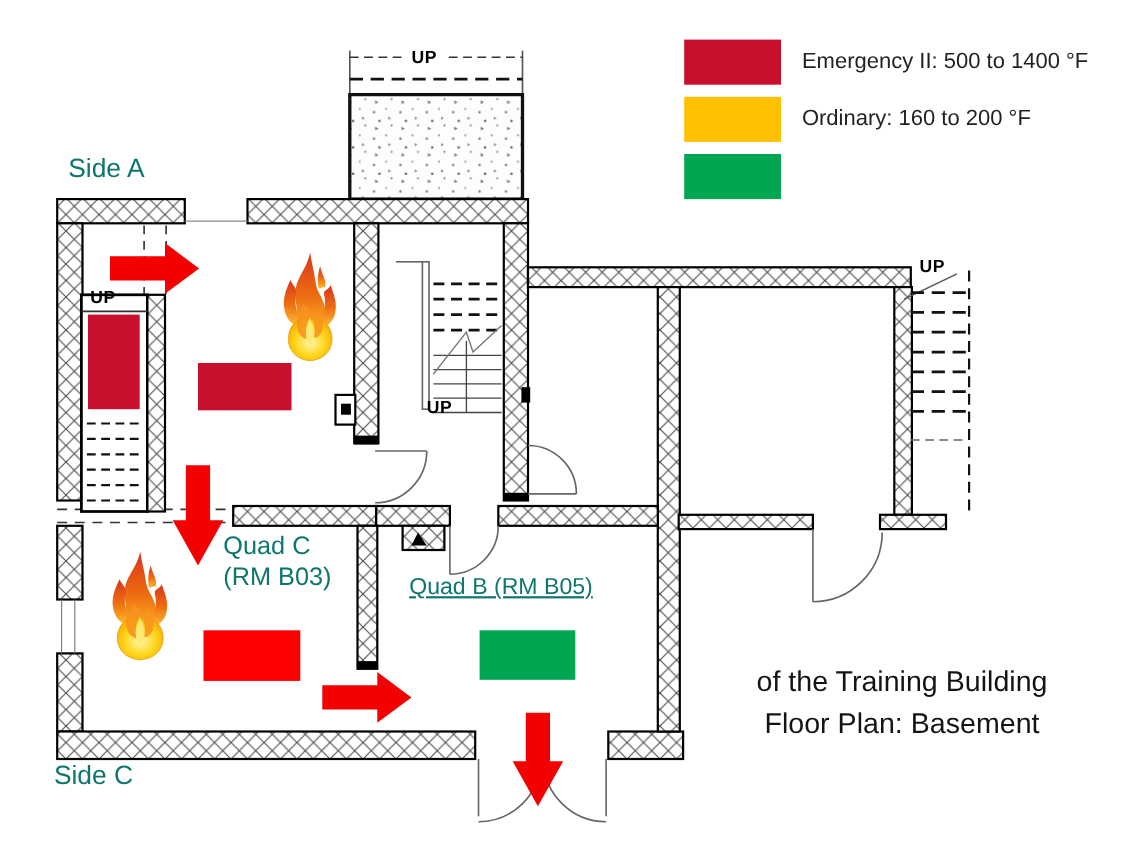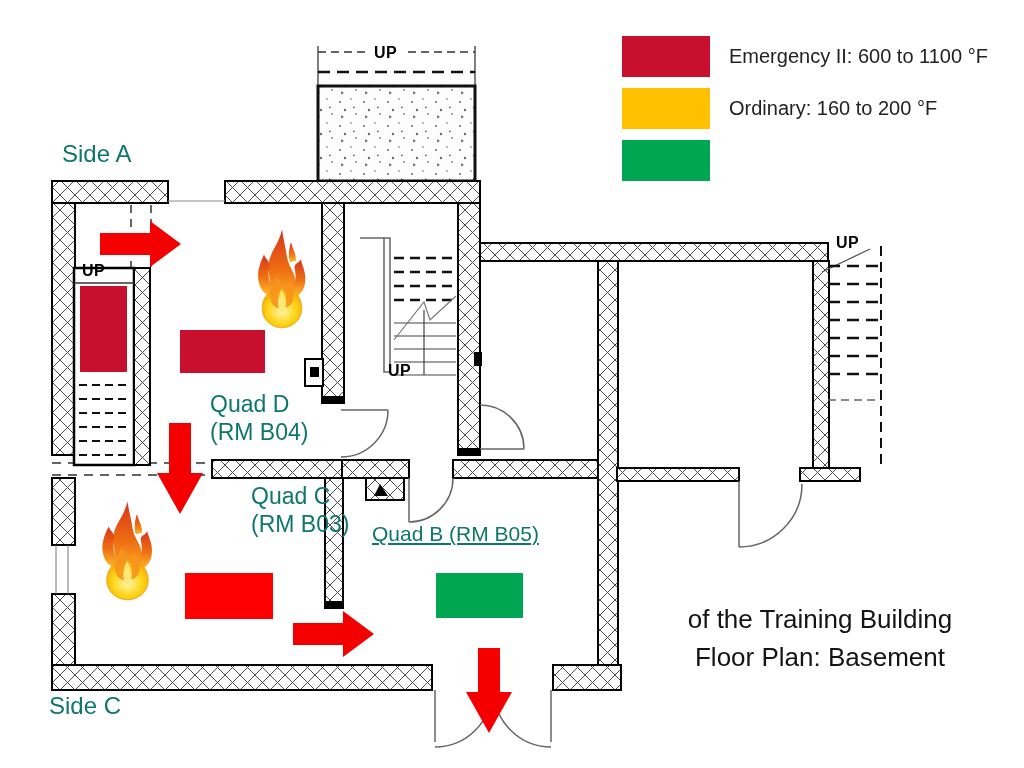--- a/index.html
+++ b/index.html
@@ -187,39 +187,35 @@
   <polygon points="293,623 343,623 343,611 374,634 343,657 343,645 293,645" style="fill: rgb(244, 0, 0);"></polygon>
   <polygon points="478,648 500,648 500,692 512,692 489,733 466,692 478,692" style="fill: rgb(244, 0, 0);"></polygon>
 
   <use href="#flame" transform="translate(252,228) scale(0.60,0.78)"></use>
   <use href="#flame" transform="translate(96,500) scale(0.63,0.78)"></use>
 </svg>
 
   <div class="lbl side-label" style="left:62px;top:140px;">Side A</div>
   <div class="lbl side-label" style="left:49px;top:692px;">Side C</div>
 
-  <div class="lbl quad-label" style="left:210px;top:390px;">
-    <div>Quad D</div>
-    <div>(RM B04)</div>
-  </div>
-  <div class="lbl quad-label" style="left:203px;top:482px;margin-left:48px;">
+  <div class="lbl quad-label" style="left:203px;top:482px;">
     <div>Quad C</div>
     <div>(RM B03)</div>
   </div>
   <div class="lbl quadb-label" style="left:372px;top:522px;">Quad B (RM B05)</div>
 
   <span class="up-label" style="left:374px;top:44px;">UP</span>
   <span class="up-label" style="left:82px;top:262px;">UP</span>
   <span class="up-label" style="left:388px;top:362px;">UP</span>
   <span class="up-label" style="left:836px;top:234px;">UP</span>
 
   <div class="legend">
     <div class="legend-row">
       <div class="legend-swatch" style="background-color: rgb(200, 16, 46);"></div>
-      <div class="legend-label">Emergency II: 600 to 1100 °F</div>
+      <div class="legend-label">Emergency II: 500 to 1400 °F</div>
     </div>
     <div class="legend-row">
       <div class="legend-swatch" style="background-color: rgb(255, 192, 0);"></div>
       <div class="legend-label">Ordinary: 160 to 200 °F</div>
     </div>
     <div class="legend-row">
       <div class="legend-swatch" style="background-color: rgb(0, 166, 81);"></div>
     </div>
   </div>
 

